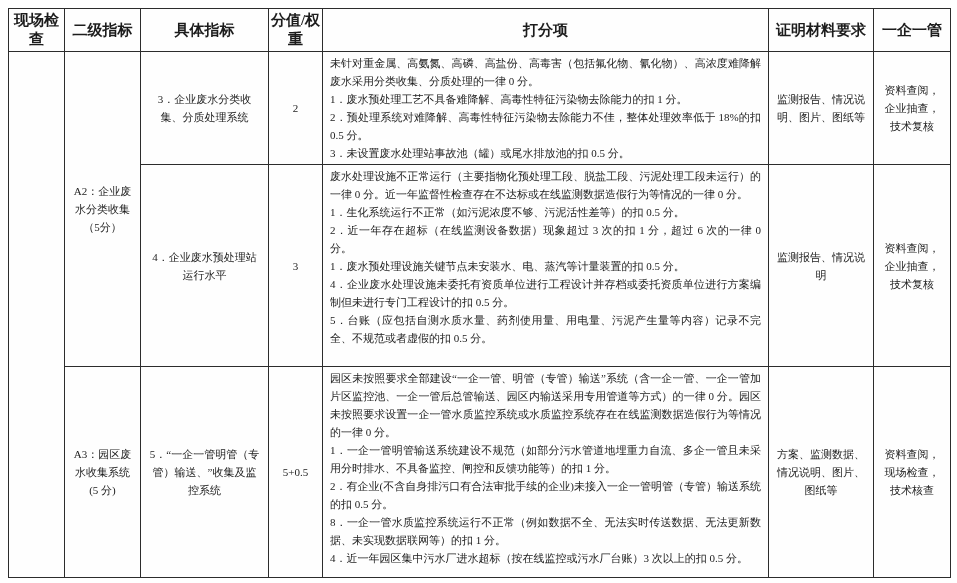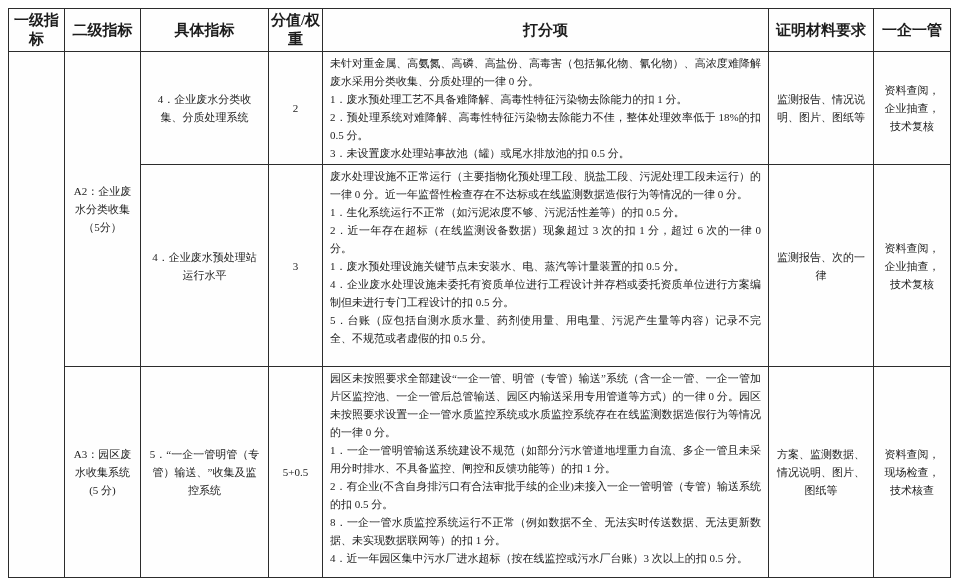--- a/index.html
+++ b/index.html
@@ -69,33 +69,33 @@
       <col class="c1">
         <col class="c2">
         <col class="c3">
         <col class="c4">
       <col class="c5">
         <col class="c6">
         <col class="c7">
     </colgroup>
     <tbody>
         <tr style="height:42px;">
-      <th>一级指标</th>
+      <th>现场检查</th>
       <th>二级指标</th>
       <th>具体指标</th>
       <th>分值/权重</th>
       <th>打分项</th>
       <th>证明材料要求</th>
       <th>一企一管</th>
     </tr>
 
     <tr style="height:113px;">
       <td class="center" rowspan="3"></td>
       <td class="center" rowspan="2">A2：企业废水分类收集（5分）</td>
-      <td class="center">4．企业废水分类收集、分质处理系统</td>
+      <td class="center">3．企业废水分类收集、分质处理系统</td>
       <td class="center">2</td>
       <td class="scoring">
         <div>
               <div class="score-line">未针对重金属、高氨氮、高磷、高盐份、高毒害（包括氟化物、氰化物）、高浓度难降解废水采用分类收集、分质处理的一律 0 分。</div>
               <div class="score-line">1．废水预处理工艺不具备难降解、高毒性特征污染物去除能力的扣 1 分。</div>
               <div class="score-line">2．预处理系统对难降解、高毒性特征污染物去除能力不佳，整体处理效率低于 18%的扣 0.5 分。</div>
               <div class="score-line">3．未设置废水处理站事故池（罐）或尾水排放池的扣 0.5 分。</div>
             </div>
       </td>
       <td class="center">监测报告、情况说明、图片、图纸等</td>
@@ -108,21 +108,21 @@
       <td class="scoring">
         <div>
               <div class="score-line">废水处理设施不正常运行（主要指物化预处理工段、脱盐工段、污泥处理工段未运行）的一律 0 分。近一年监督性检查存在不达标或在线监测数据造假行为等情况的一律 0 分。</div>
               <div class="score-line">1．生化系统运行不正常（如污泥浓度不够、污泥活性差等）的扣 0.5 分。</div>
               <div class="score-line">2．近一年存在超标（在线监测设备数据）现象超过 3 次的扣 1 分，超过 6 次的一律 0 分。</div>
               <div class="score-line">1．废水预处理设施关键节点未安装水、电、蒸汽等计量装置的扣 0.5 分。</div>
               <div class="score-line">4．企业废水处理设施未委托有资质单位进行工程设计并存档或委托资质单位进行方案编制但未进行专门工程设计的扣 0.5 分。</div>
               <div class="score-line">5．台账（应包括自测水质水量、药剂使用量、用电量、污泥产生量等内容）记录不完全、不规范或者虚假的扣 0.5 分。</div>
             </div>
       </td>
-      <td class="center">监测报告、次的一律</td>
+      <td class="center">监测报告、情况说明</td>
       <td class="center">资料查阅，企业抽查，技术复核</td>
     </tr>
 
     <tr style="height:211px;">
       <td class="center">A3：园区废水收集系统(5 分)</td>
       <td class="center">5．“一企一管明管（专管）输送、”收集及监控系统</td>
       <td class="center">5+0.5</td>
       <td class="scoring">
         <div>
               <div class="score-line">园区未按照要求全部建设“一企一管、明管（专管）输送”系统（含一企一管、一企一管加片区监控池、一企一管后总管输送、园区内输送采用专用管道等方式）的一律 0 分。园区未按照要求设置一企一管水质监控系统或水质监控系统存在在线监测数据造假行为等情况的一律 0 分。</div>

